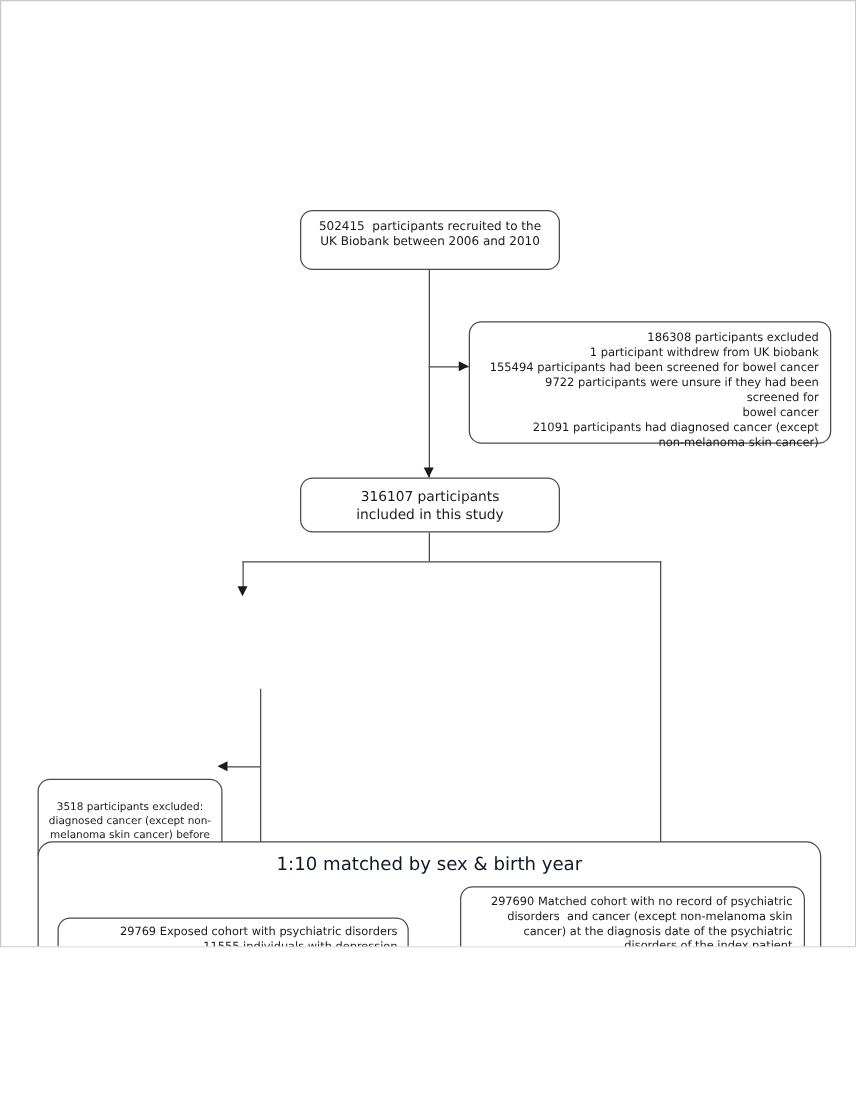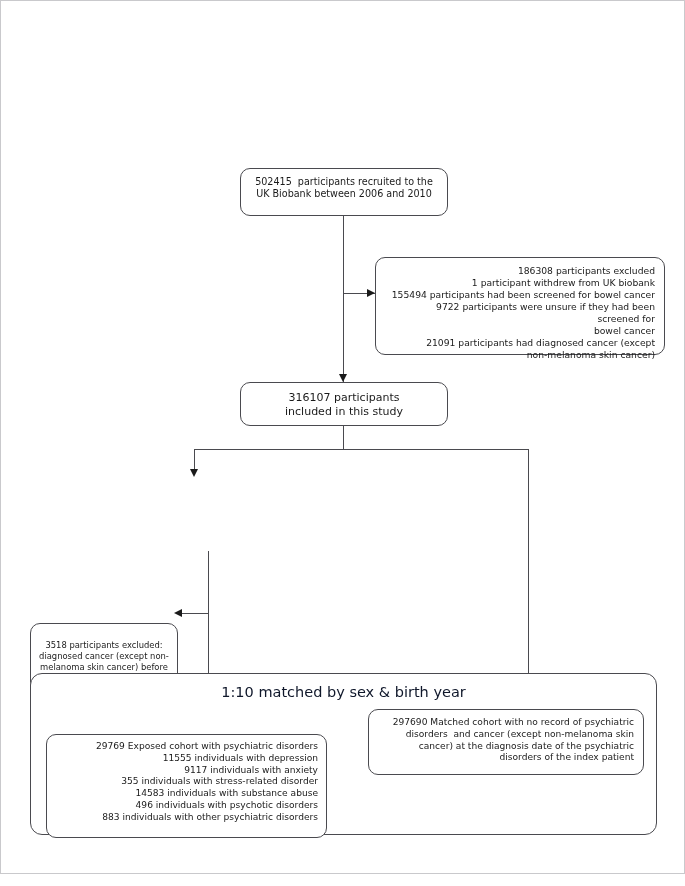--- a/index.html
+++ b/index.html
@@ -3,21 +3,21 @@
 <meta charset="utf-8">
 <style>
   html, body {
     margin: 0;
     padding: 0;
     background: #ffffff;
   }
   #canvas {
     position: relative;
     width: 685px;
-    height: 874px;
+    height: 758px;
     background: #ffffff;
     border: 1px solid #c9c9cc;
     box-sizing: border-box;
     overflow: hidden;
     font-family: "DejaVu Sans", "Liberation Sans", sans-serif;
     color: #1a1a1a;
   }
   .node {
     position: absolute;
     box-sizing: border-box;

